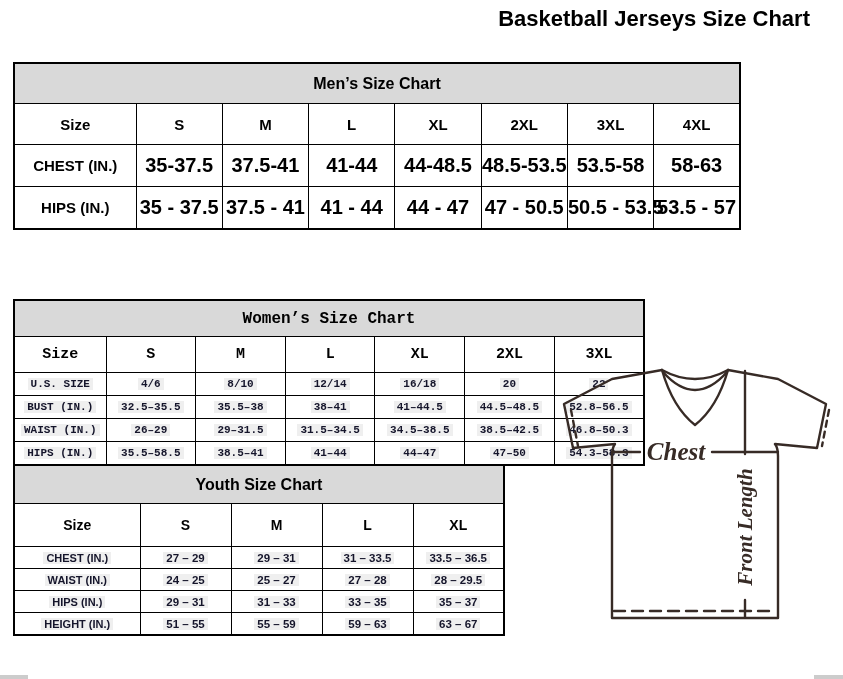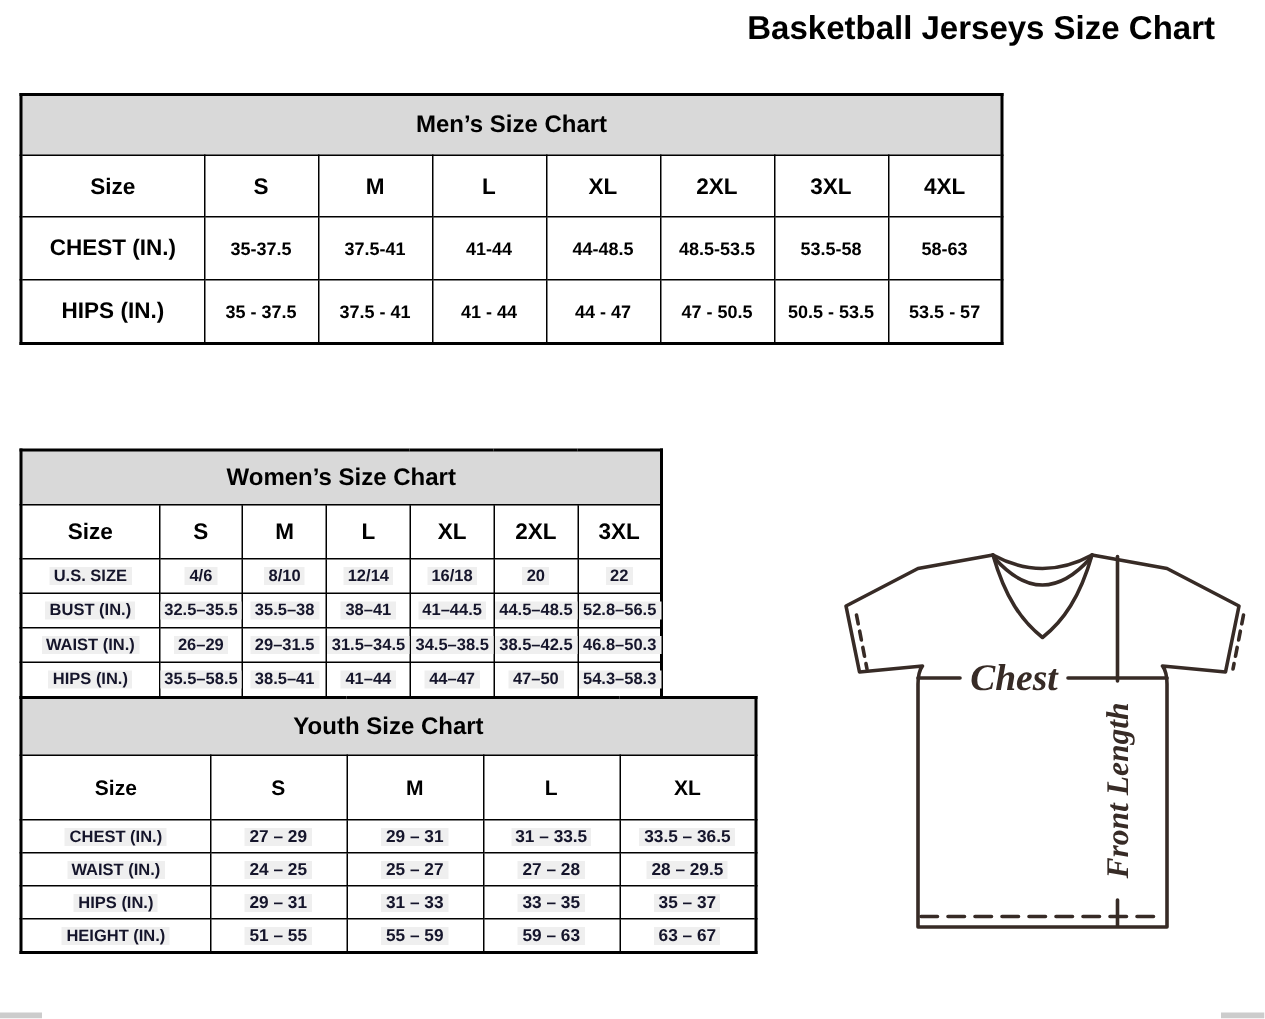--- a/index.html
+++ b/index.html
@@ -19,28 +19,28 @@
     position:absolute;border-collapse:collapse;table-layout:fixed;
     border:2px solid #000;background:#fff;
   }
   table.size-table th, table.size-table td{
     border:1px solid #000;text-align:center;vertical-align:middle;
     padding:0;color:#000;font-weight:bold;white-space:nowrap;
   }
   tr.row-title th{background:#d9d9d9;font-size:16px;font-weight:bold;}
 
   
-  .t-mens{left:13px;top:62px;width:656px;}
+  .t-mens{left:13px;top:62px;width:728px;}
   .t-mens tr.row-title th{height:39px;}
   .t-mens tr.row-size th{height:40px;font-size:15px;}
   .t-mens tr.row-data th{height:41px;font-size:15px;}
-  .t-mens tr.row-data td{font-size:12px;}
+  .t-mens tr.row-data td{font-size:20px;}
 
   
-  .t-womens{left:13px;top:299px;width:429px;}
+  .t-womens{left:13px;top:299px;width:632px;font-family:Liberation Mono, monospace;}
   .t-womens tr.row-title th{height:35px;}
   .t-womens tr.row-size th{height:35px;font-size:15px;}
   .t-womens tr.row-data th{height:22px;font-size:11px;color:#15152b;}
   .t-womens tr.row-data td{font-size:11px;color:#15152b;}
 
   
   .t-youth{left:13px;top:464px;width:492px;}
   .t-youth tr.row-title th{height:37px;}
   .t-youth tr.row-size th{height:42px;font-size:14px;}
   .t-youth tr.row-data th{height:21px;font-size:11px;color:#15152b;}

